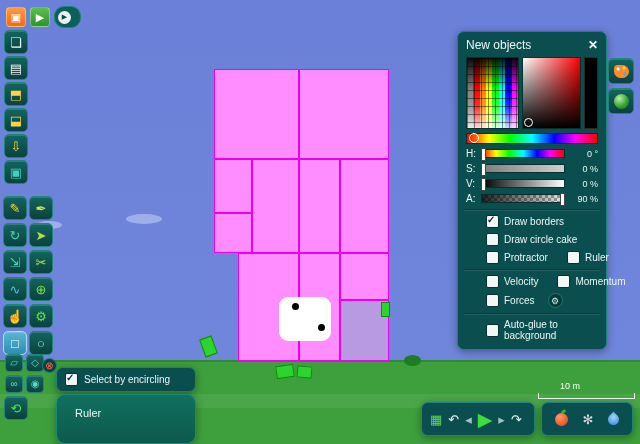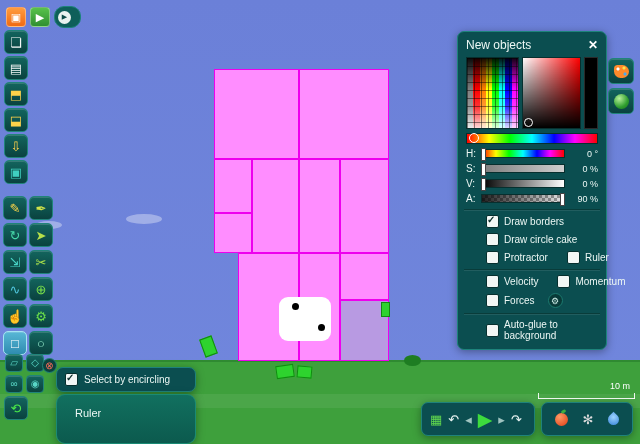--- a/index.html
+++ b/index.html
@@ -122,21 +122,21 @@
   .apple-ic i{position:absolute;left:6px;top:-3px;width:5px;height:3px;background:#3fae3f;border-radius:2px;transform:rotate(-30deg);}
   .dand-ic{color:#dcdcdc;font-size:13px;}
   .drop-ic{width:11px;height:11px;border-radius:0 50% 50% 50%;transform:rotate(45deg);
     background:radial-gradient(circle at 35% 35%,#9fd4ff,#2f7fd6);}
 
   
   .ruler{position:absolute;left:538px;top:393px;width:97px;height:6px;}
   .ruler .line{position:absolute;left:0;top:5px;width:97px;height:1px;background:rgba(255,255,255,.9);}
   .ruler .tick{position:absolute;top:0;width:1px;height:6px;background:rgba(255,255,255,.9);}
   .ruler .t2{right:0;}
-  .rlabel{position:absolute;left:560px;top:381px;width:70px;text-align:right;font-size:9px;color:#fff;}
+  .rlabel{position:absolute;left:560px;top:381px;width:70px;font-size:9px;color:#fff;}
 </style>
 </head>
 <body>
 
 <div id="stage">
   <div class="sky"></div>
   <div class="grass">
       <div class="band"></div>
     </div>
   <div id="scene-layer">

